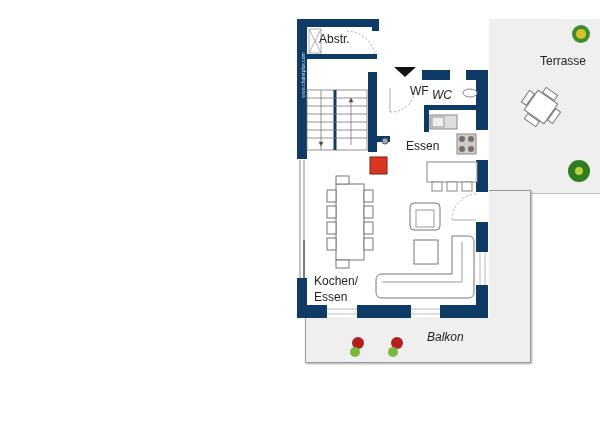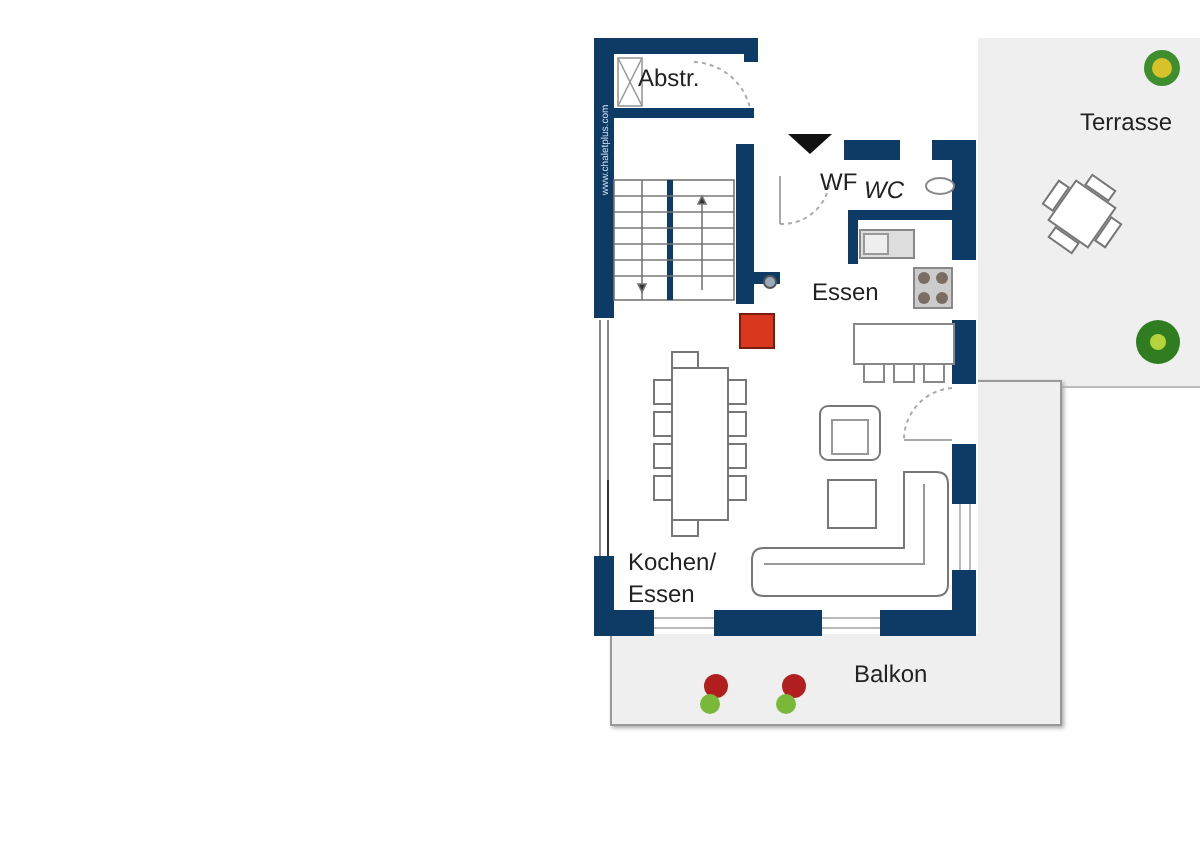--- a/index.html
+++ b/index.html
@@ -154,14 +154,14 @@
 
   <div class="abs" style="left:263px;top:72px;width:80px;font-size:5px;color:#cfe0f0;transform:rotate(-90deg);transform-origin:center;text-align:center;">www.chaletplus.com</div>
 
   <div class="label" style="left:319px;top:32px;">Abstr.</div>
   <div class="label" style="left:382px;top:84px;margin-left:28px;">WF</div>
   <div class="label" style="left:432px;top:88px;font-style:italic;">WC</div>
   <div class="label" style="left:406px;top:139px;">Essen</div>
   <div class="label" style="left:528px;top:54px;margin-left:12px;">Terrasse</div>
   <div class="label" style="left:314px;top:274px;">Kochen/</div>
   <div class="label" style="left:314px;top:290px;">Essen</div>
-  <div class="label" style="left:427px;top:330px;">Balkon</div>
+  <div class="label" style="left:427px;top:330px;font-style:italic;">Balkon</div>
 </div>
 
 </body></html>

